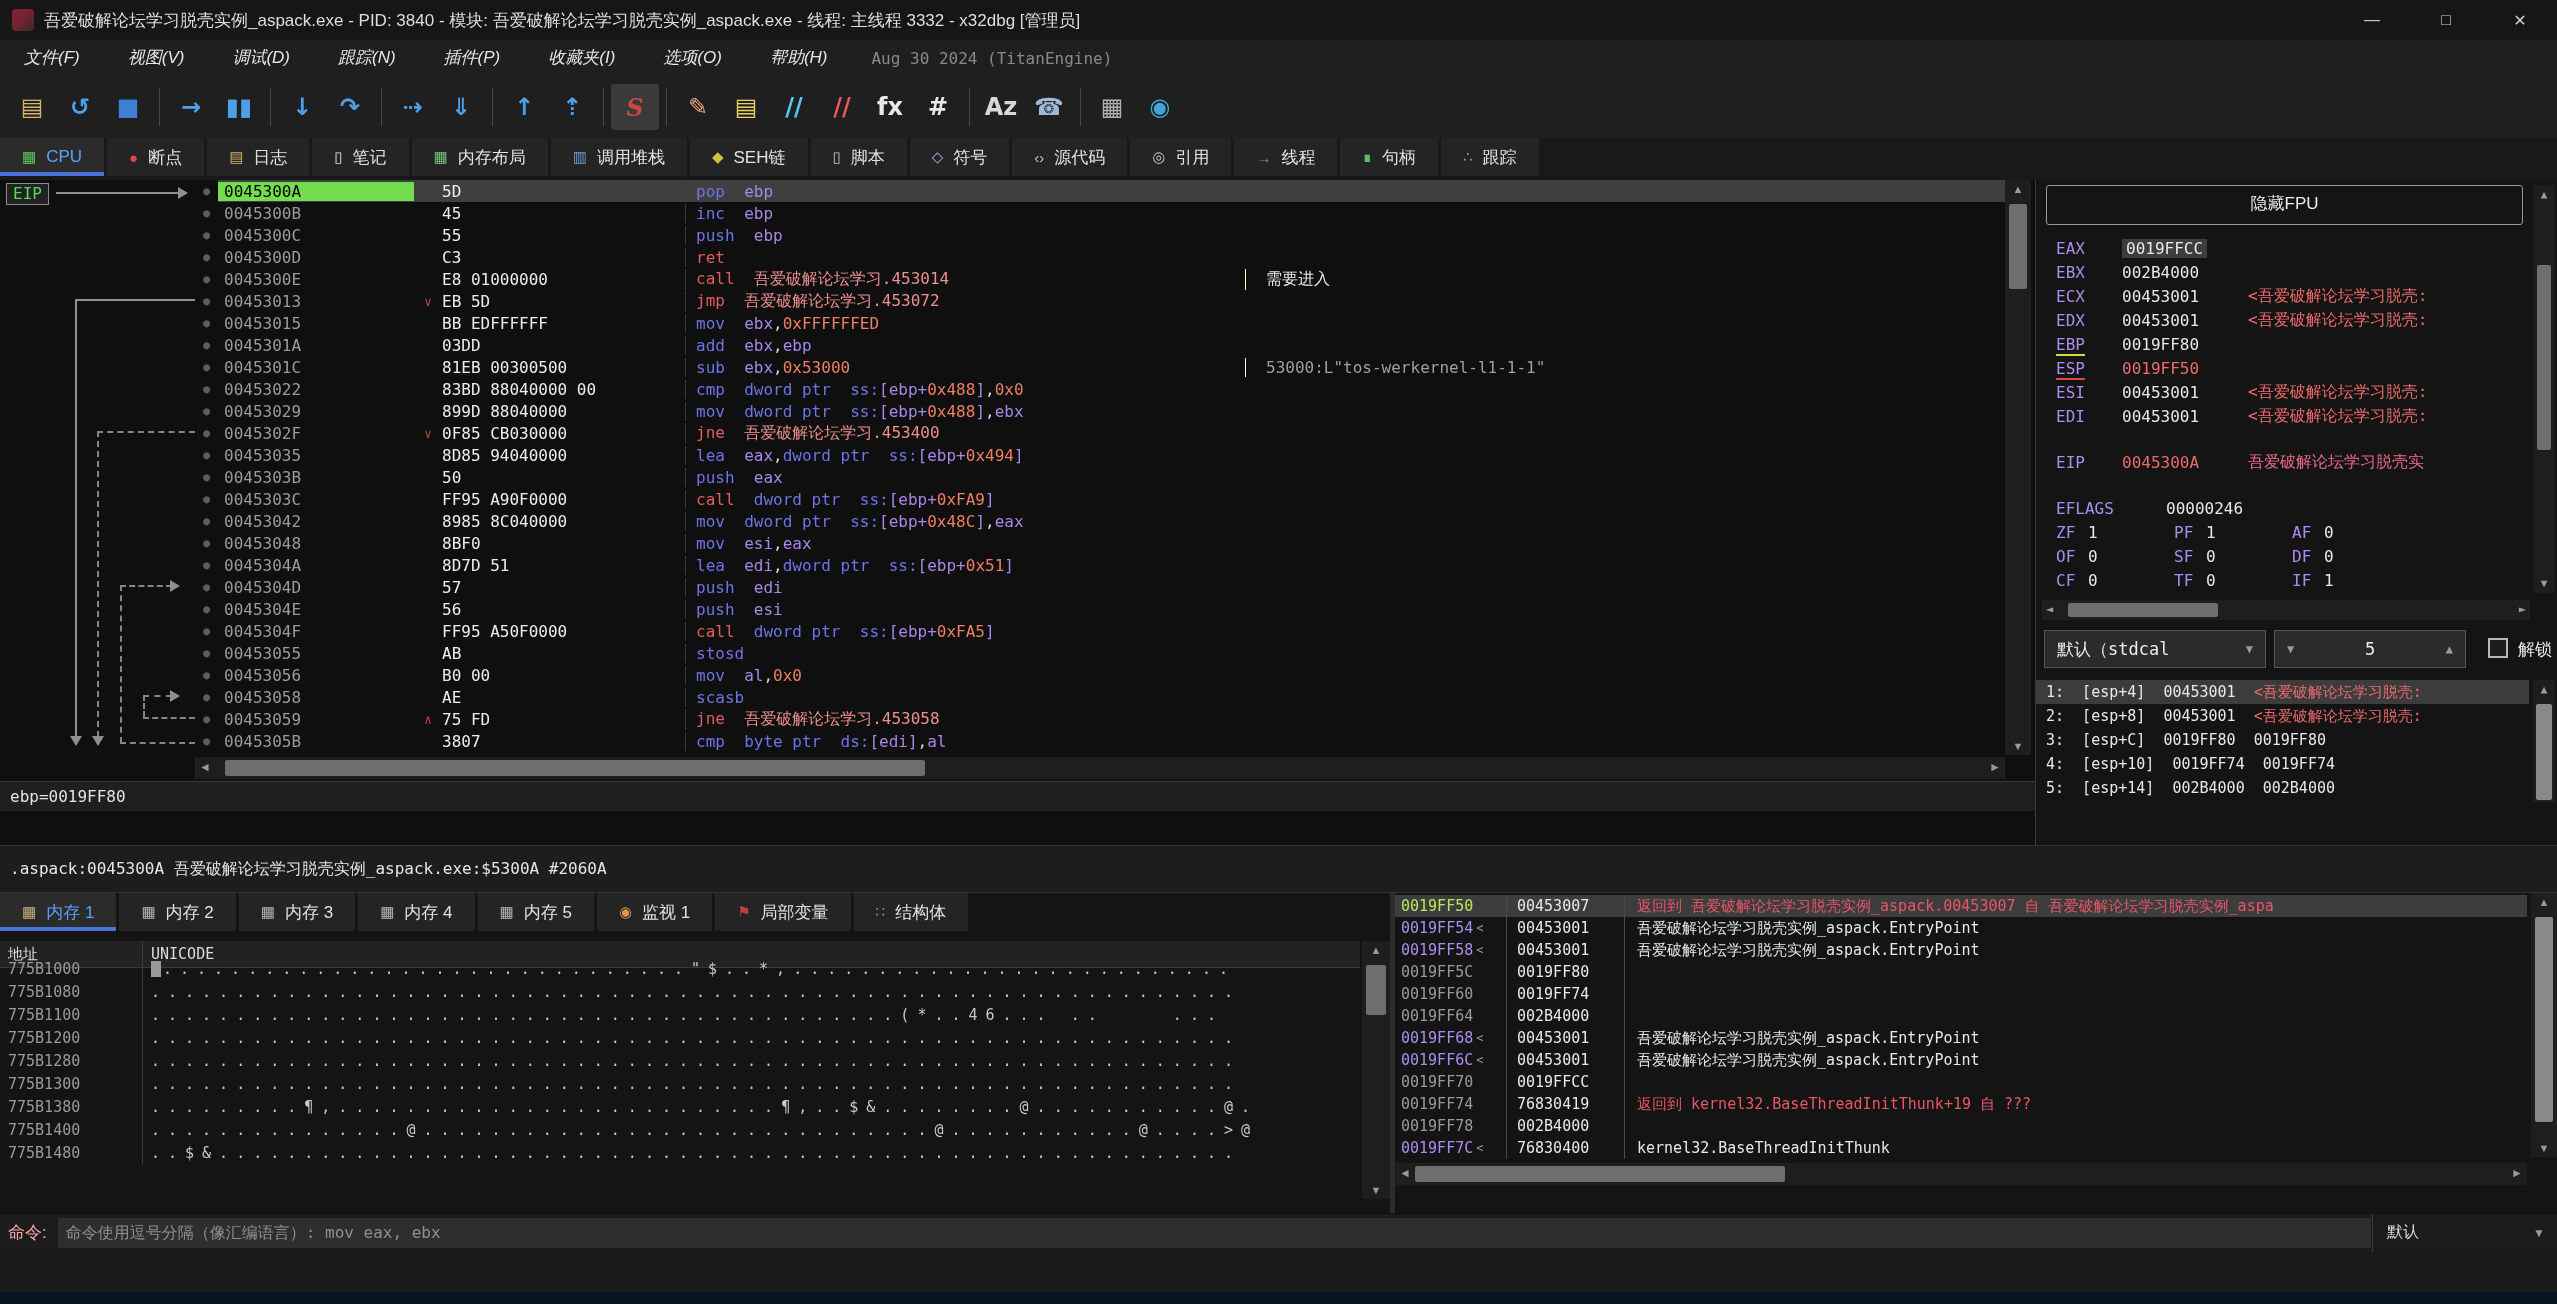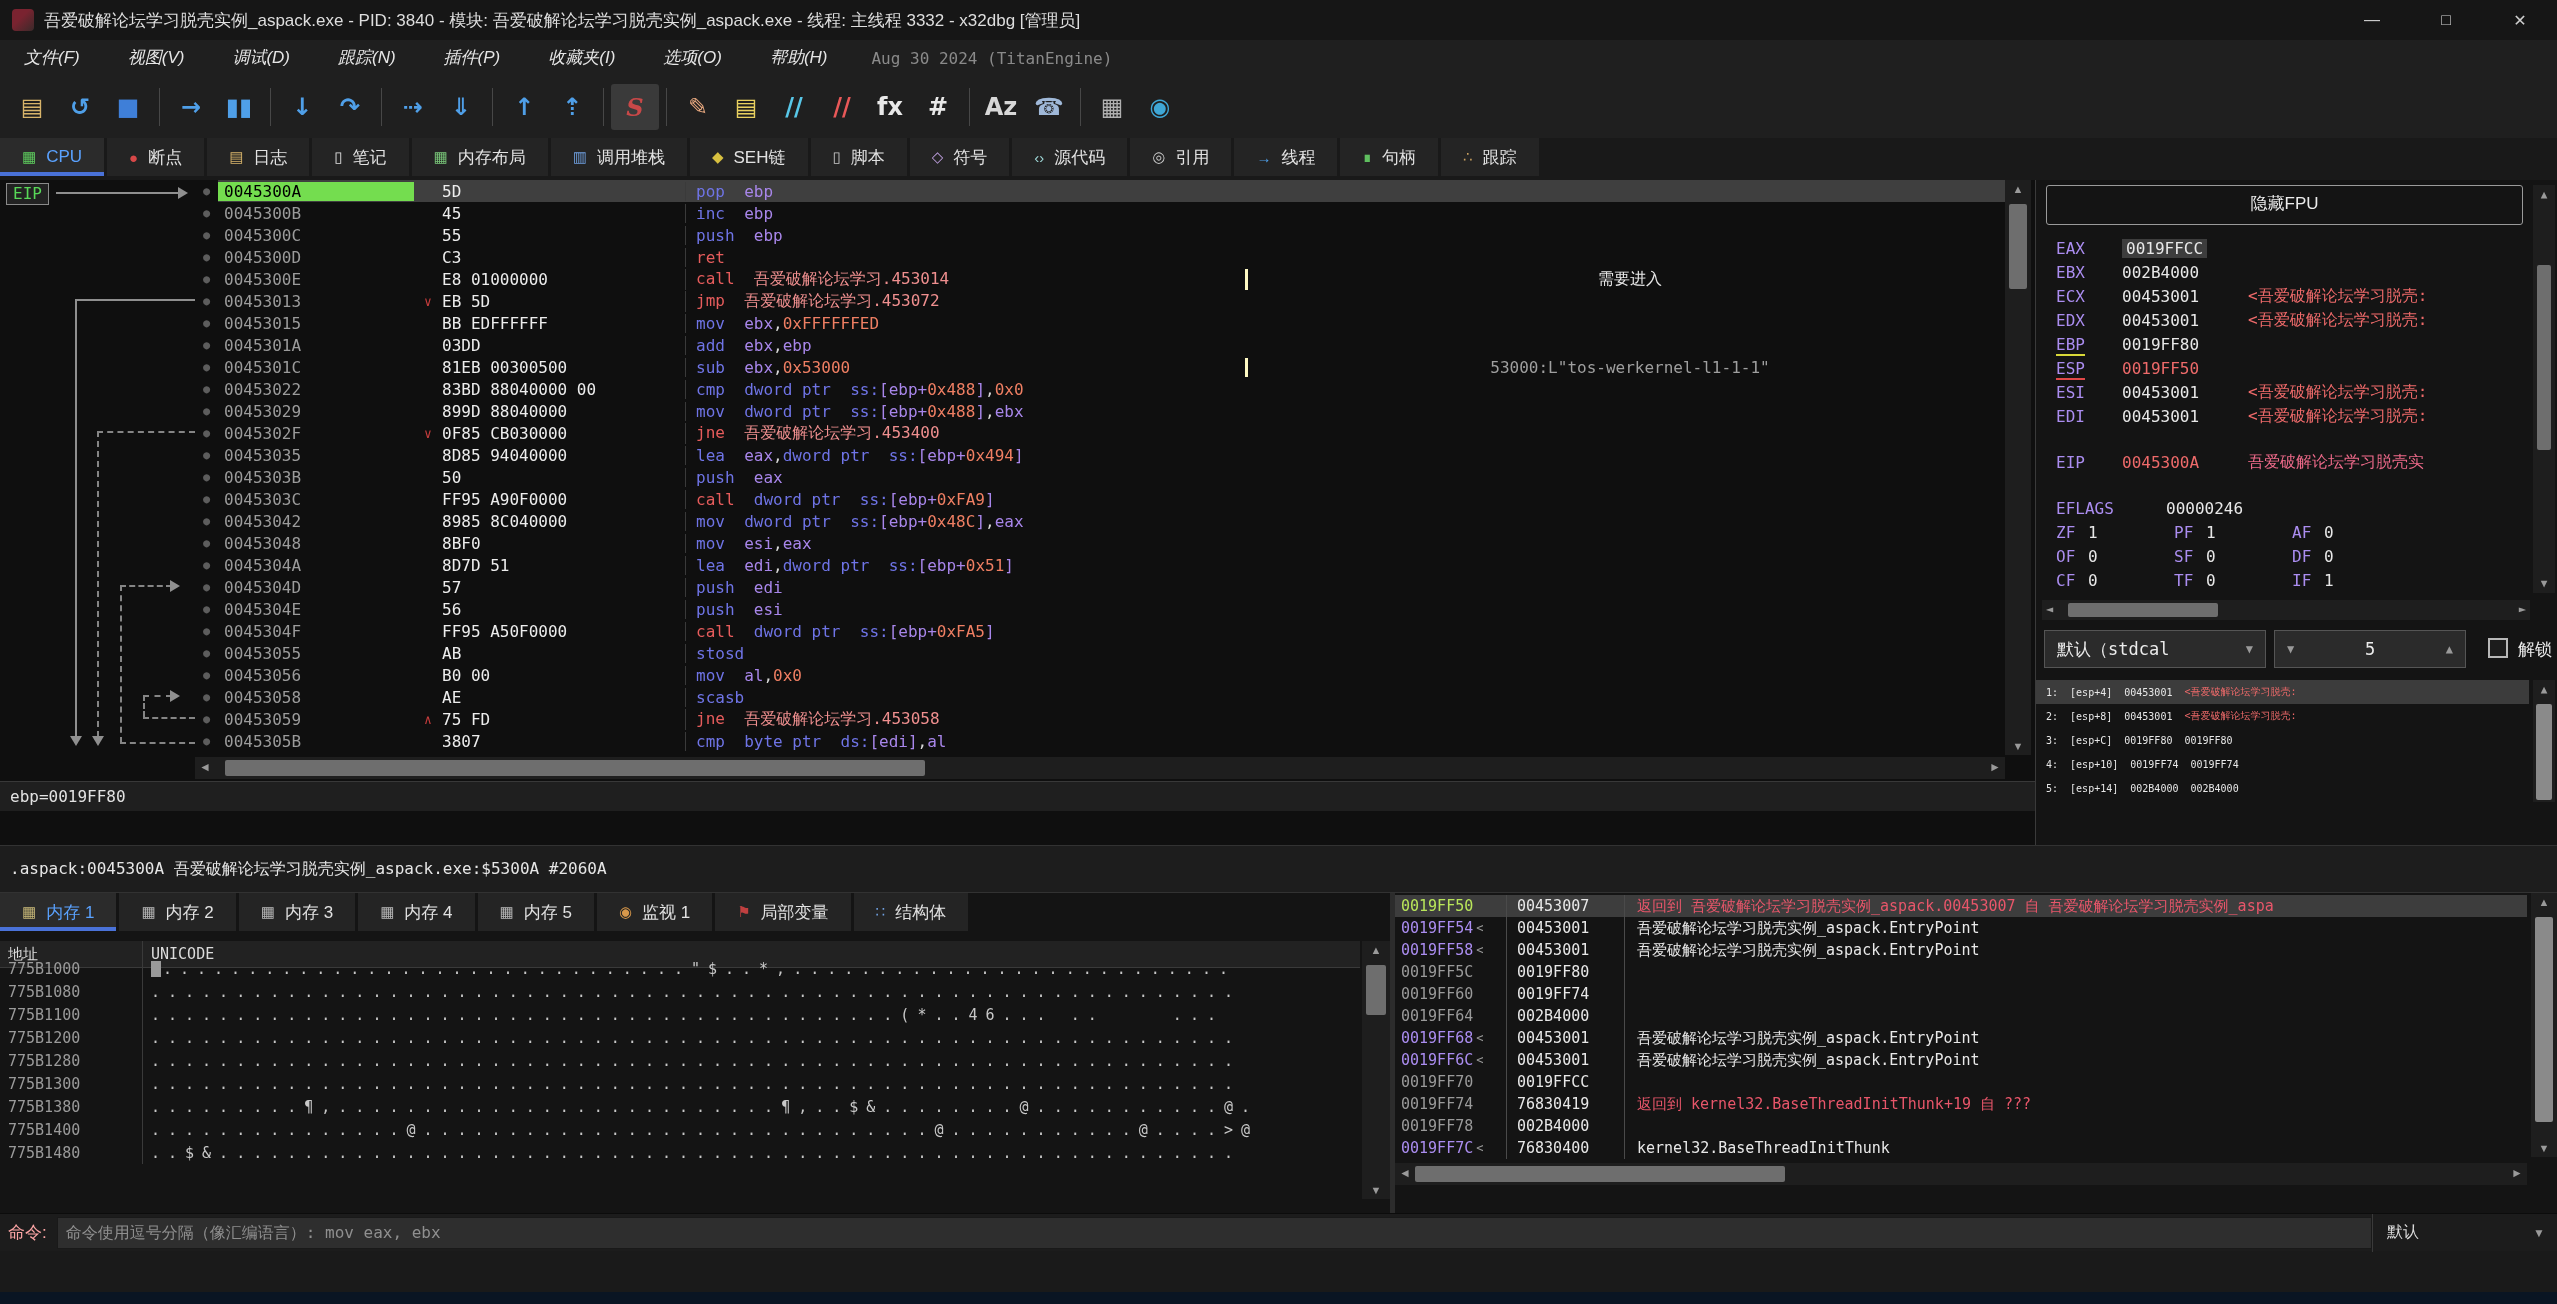--- a/index.html
+++ b/index.html
@@ -58,22 +58,22 @@
   .drow{height:22px;display:flex;align-items:center;font-size:16px;font-family:"DejaVu Sans Mono",monospace;}
   .dot{width:23px;text-align:center;color:#5d5d5d;font-size:12px;flex:0 0 auto;}
   .rowbody{flex:1;display:flex;align-items:center;height:22px;}
   .rowbody.sel{background:#3f3f3f;}
   .daddr{width:196px;padding-left:6px;color:#9b9b9b;flex:0 0 auto;box-sizing:border-box;}
   .daddr.green{background:#74dd4f;color:#000;}
   .dmark{width:28px;text-align:center;color:#c43c3c;font-size:13px;flex:0 0 auto;}
   .dbytes{width:243px;color:#ededed;flex:0 0 auto;white-space:pre;}
   .dinstr{width:560px;flex:0 0 auto;white-space:pre;border-left:1px solid #3a3a3a;
           padding-left:10px;box-sizing:border-box;overflow:hidden;}
-  .dcomment{flex:1;border-left:3px solid #fef9c3;padding-left:7px;white-space:pre;
-            overflow:hidden;box-sizing:border-box;text-align:center;}
+  .dcomment{flex:1;border-left:1px solid #fef9c3;padding-left:20px;white-space:pre;
+            overflow:hidden;box-sizing:border-box;}
   .dcomment.cw{color:#e8e8e8;} .dcomment.cg{color:#9f9f9f;}
   .tk-mn{color:#6f74e6;} .tk-reg{color:#a886ea;} .tk-jmp{color:#e65c5c;}
   .tk-num{color:#ef7f63;} .tk-sym{color:#ef8f8f;} .tk-kw{color:#6f74e6;} .tk-pl{color:#d8d8d8;}
 
   .sbar{background:#1e1e1e;position:absolute;}
   .sb-btn{position:absolute;color:#9a9a9a;font-size:11px;text-align:center;width:100%;}
   .sb-thumb{position:absolute;background:#6e6e6e;border-radius:2px;}
   #dv{left:2005px;top:0;width:26px;height:575px;}
   #dh{left:195px;top:577px;width:1810px;height:22px;}
   #dh .sb-l{position:absolute;left:4px;top:3px;color:#9a9a9a;font-size:12px;}
@@ -110,21 +110,21 @@
   .selbox,.spin{position:absolute;top:2px;height:38px;background:#2b2b2b;border:1px solid #555;
         box-sizing:border-box;color:#ececec;font-size:17px;display:flex;align-items:center;}
   .selbox{left:8px;width:222px;padding:0 12px;justify-content:space-between;}
   .spin{left:238px;width:192px;padding:0 12px;justify-content:space-between;}
   .caret{color:#9a9a9a;font-size:12px;}
   #cb{position:absolute;left:452px;top:10px;width:20px;height:20px;border:2px solid #b8b8b8;
       background:#1c1c1c;box-sizing:border-box;}
   #cblabel{position:absolute;left:482px;top:0;line-height:44px;font-size:17px;color:#ececec;
            font-family:"Liberation Sans",sans-serif;}
   #argrows{position:absolute;left:0;top:500px;right:28px;}
-  .arow{height:24px;display:flex;align-items:center;font-size:10px;padding-left:10px;
+  .arow{height:24px;display:flex;align-items:center;font-size:15px;padding-left:10px;
         white-space:pre;overflow:hidden;}
   .arow.sel{background:#3c3c3c;}
   .apre{color:#e8e8e8;white-space:pre;} .asym{color:#ee6a6a;white-space:pre;}
   #argscroll{right:2px;top:500px;width:22px;height:122px;}
 
   
   #infoline{position:absolute;left:0;top:845px;width:100%;height:48px;background:#1d1d1d;
             border-top:1px solid #323232;border-bottom:1px solid #323232;display:flex;align-items:center;
             padding-left:10px;box-sizing:border-box;font-size:16px;color:#e6e6e6;
             font-family:"DejaVu Sans Mono",monospace;}

